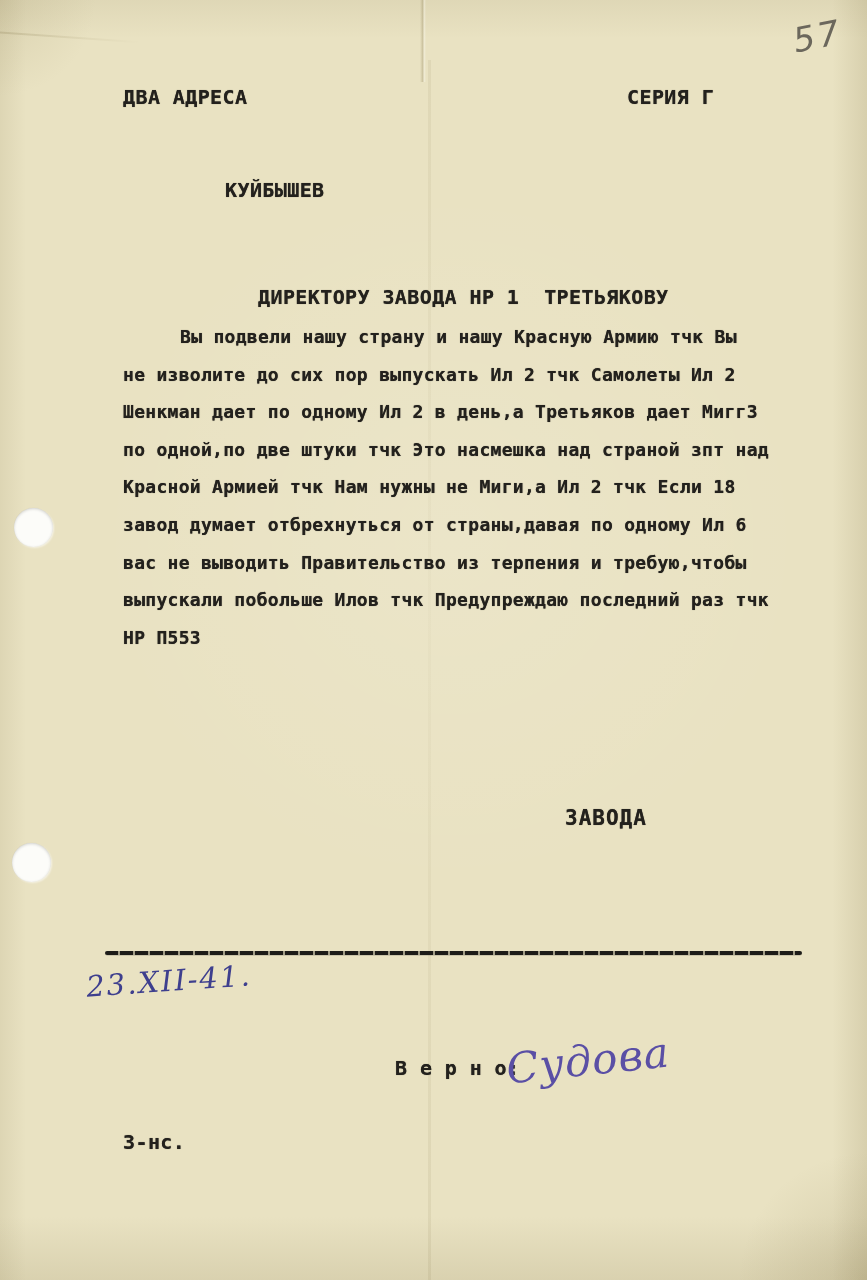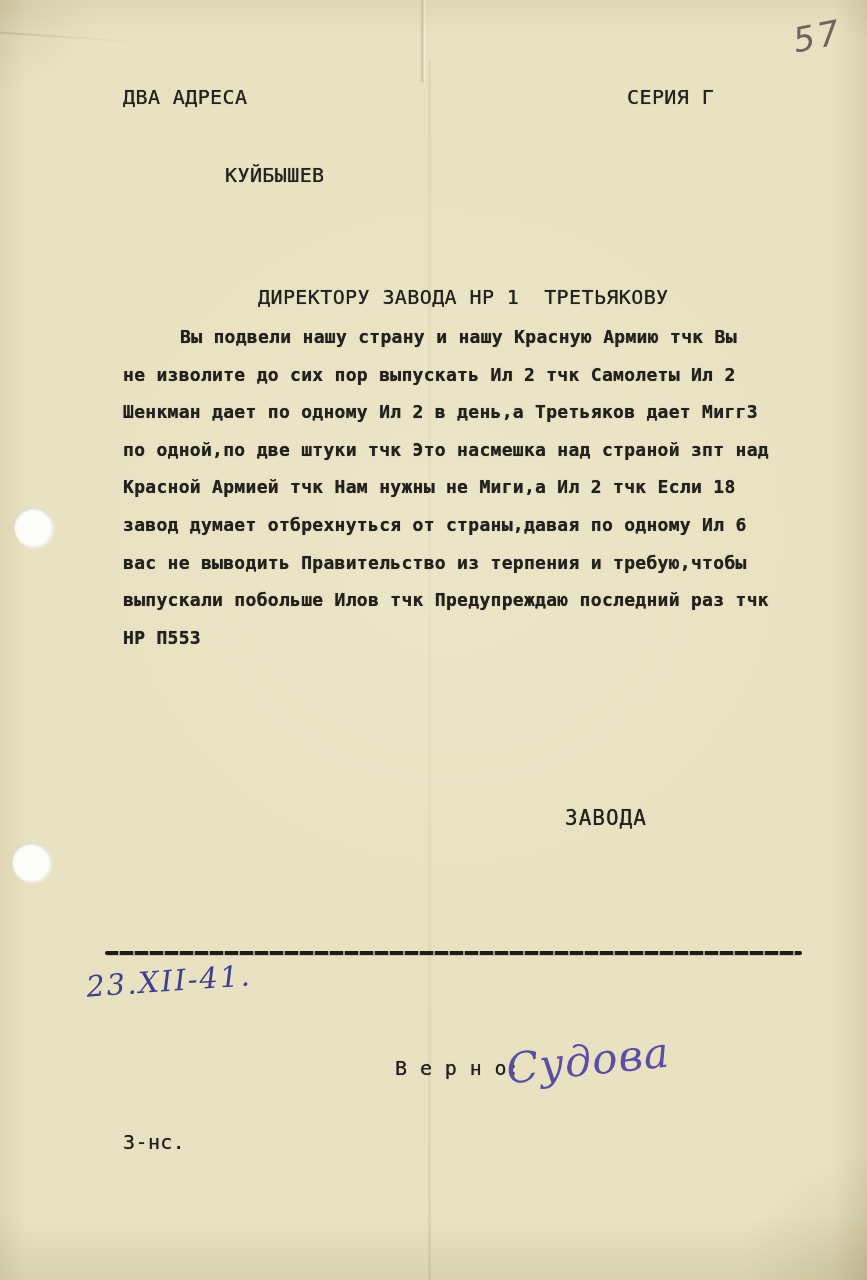--- a/index.html
+++ b/index.html
@@ -43,37 +43,37 @@
     position:absolute;width:39px;height:39px;border-radius:50%;
     background:#fcfcf9;
     box-shadow:inset 0 1px 3px rgba(0,0,0,0.16), 1px 1px 2px rgba(255,255,255,0.6), 0 0 1px rgba(0,0,0,0.12);
   }
   .hole.top{left:14px;top:508px;}
   .hole.bottom{left:12px;top:843px;}
 
   .typed{
     position:absolute;
     white-space:pre;
-    font-weight:400;
+    font-weight:700;
     font-size:20px;
     letter-spacing:0.4px;
     color:var(--ink);
     text-shadow:0 0 0.7px rgba(35,33,29,0.85);
   }
   .page-number{
     position:absolute;left:793px;top:16px;
     font-family:"DejaVu Sans","Liberation Sans",sans-serif;
     font-style:italic;font-size:34px;
     color:var(--pencil-gray);
     transform:rotate(-11deg);
     letter-spacing:3px;
   }
   .header-left{left:123px;top:85px;}
   .header-right{left:627px;top:85px;}
-  .city{left:225px;top:163px;}
+  .city{left:225px;top:178px;}
   .addr-1{left:258px;top:200px;}
   .addr-2{left:258px;top:237px;margin-top:48px;}
 
   .body-block{
     position:absolute;left:123px;top:318px;width:700px;
   }
   .body-line{
     white-space:pre;
     font-weight:700;
     font-size:18px;

